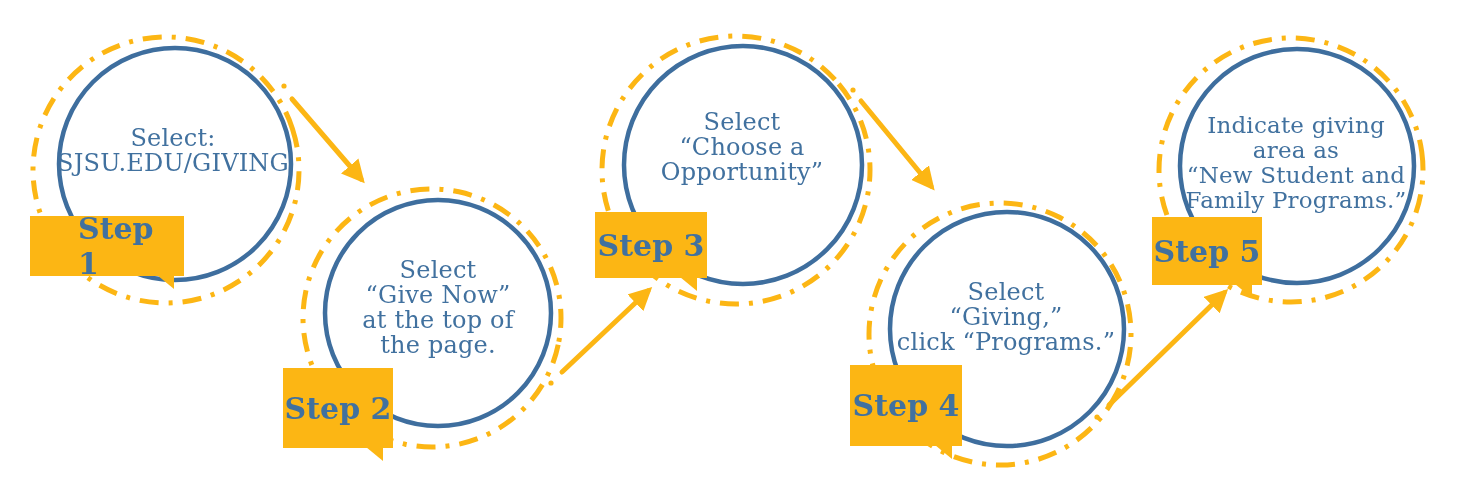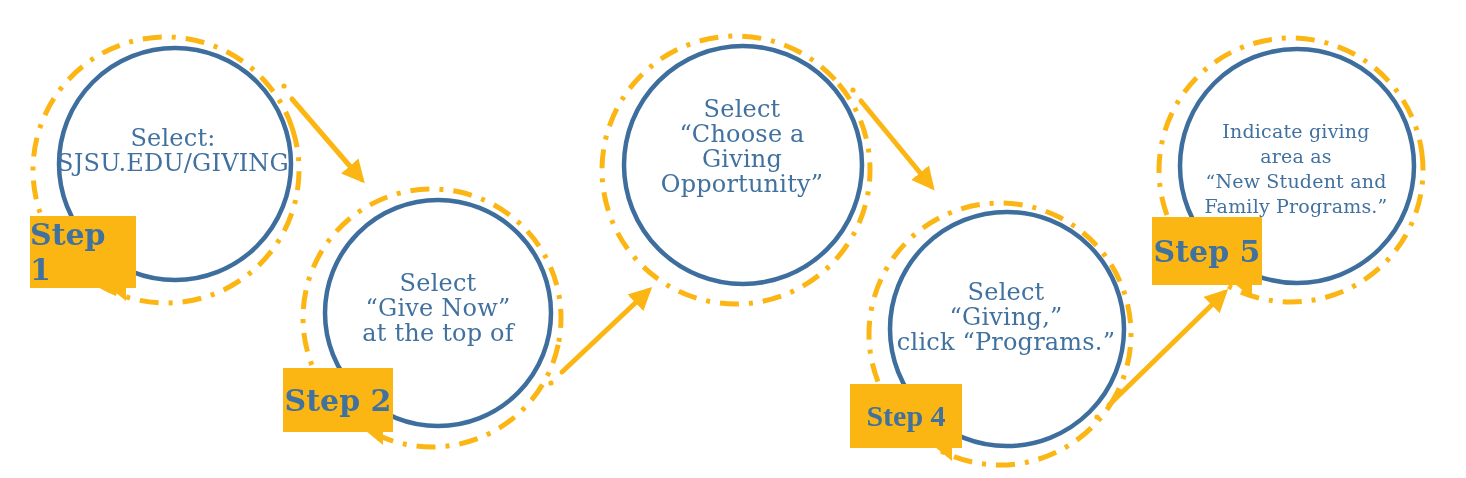--- a/index.html
+++ b/index.html
@@ -51,31 +51,31 @@
     content: "";
     position: absolute;
     right: 10px;
     bottom: -13px;
     width: 0;
     height: 0;
     border-top: 14px solid #FCB614;
     border-left: 17px solid transparent;
   }
   
-  #badge-1 { left: 30px;   top: 216px; width: 106px; height: 72px; }
-  #badge-2 { left: 283px;  top: 368px; width: 110px; height: 64px; }
+  #badge-1 { left: 30px;   top: 216px; width: 106px; height: 60px; padding-left: 48px; }
+  #badge-2 { left: 283px;  top: 368px; width: 110px; height: 80px; }
   #badge-3 { left: 595px;  top: 212px; width: 112px; height: 66px; }
-  #badge-4 { left: 850px;  top: 384px; width: 112px; height: 64px; font-family: Liberation Serif, serif; }
+  #badge-4 { left: 850px;  top: 365px; width: 112px; height: 81px; }
   #badge-5 { left: 1152px; top: 217px; width: 110px; height: 68px; justify-content: center; }
   
   #text-1 { left: 173px;  top: 151px; }
   #text-2 { left: 438px;  top: 308px; }
   #text-3 { left: 742px;  top: 147px; }
   #text-4 { left: 1006px; top: 317px; }
-  #text-5 { left: 1296px; top: 169px; font-size: 19px; }
+  #text-5 { left: 1296px; top: 163px; font-size: 23px; }
 </style>
 </head>
 <body>
 
 <div id="stage">
 
   <svg id="shapes" viewBox="0 0 1466 478" xmlns="http://www.w3.org/2000/svg">
     <defs>
       <marker id="arrowhead" viewBox="0 0 10 10" refX="7.5" refY="5" markerWidth="4.6" markerHeight="4.6" orient="auto-start-reverse">
         <path d="M0,0 L10,5 L0,10 Z" fill="#FCB614"></path>
@@ -117,26 +117,26 @@
 
   <div class="circle-text" id="text-1">
     <div class="line"><span>Select:</span></div>
     <div class="line"><span class="b">SJSU.EDU/GIVING</span></div>
   </div>
 
   <div class="circle-text" id="text-2">
     <div class="line"><span>Select</span></div>
     <div class="line"><span class="b">“Give Now”</span></div>
     <div class="line"><span>at the top of</span></div>
+    <div class="line"><span>the page.</span></div>
   </div>
 
   <div class="circle-text" id="text-3">
     <div class="line"><span>Select</span></div>
     <div class="line"><span class="b">“Choose a</span></div>
-    <div class="line"><span class="b">Giving</span></div>
     <div class="line"><span class="b">Opportunity”</span></div>
   </div>
 
   <div class="circle-text" id="text-4">
     <div class="line"><span>Select</span></div>
     <div class="line"><span class="b">“Giving,”</span></div>
     <div class="line"><span>click </span><span class="b">“Programs.”</span></div>
   </div>
 
   <div class="circle-text" id="text-5">
@@ -145,20 +145,23 @@
     <div class="line"><span class="b">“New Student and</span></div>
     <div class="line"><span class="b">Family Programs.”</span></div>
   </div>
 
   <div class="badge" id="badge-1">
     <span>Step 1</span>
   </div>
   <div class="badge" id="badge-2">
     <span>Step 2</span>
   </div>
+  <div class="badge" id="badge-3">
+    <span>Step 3</span>
+  </div>
   <div class="badge" id="badge-4">
     <span>Step 4</span>
   </div>
   <div class="badge" id="badge-5">
     <span>Step 5</span>
   </div>
 
 </div>
 
 </body></html>

